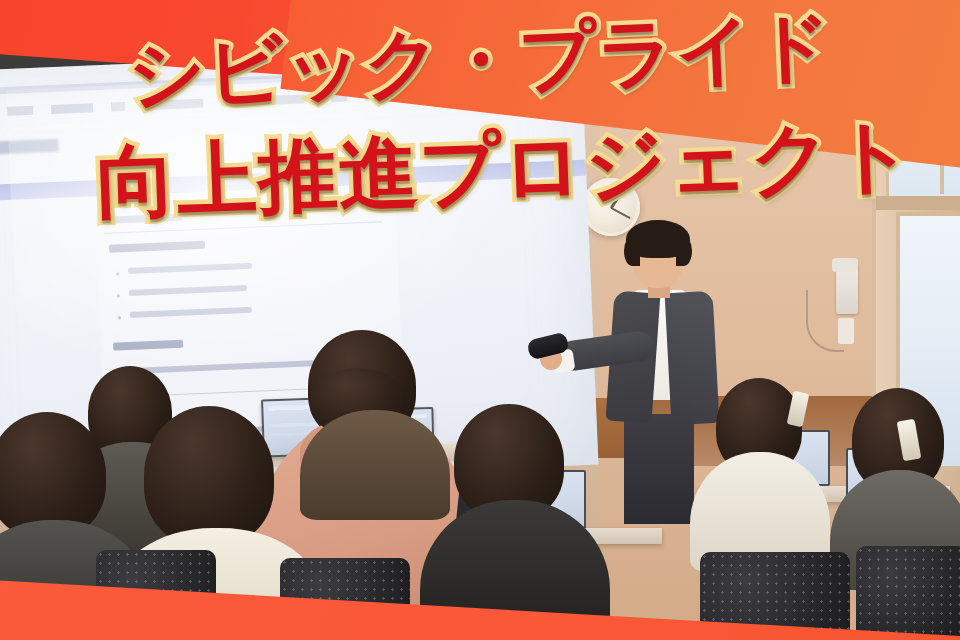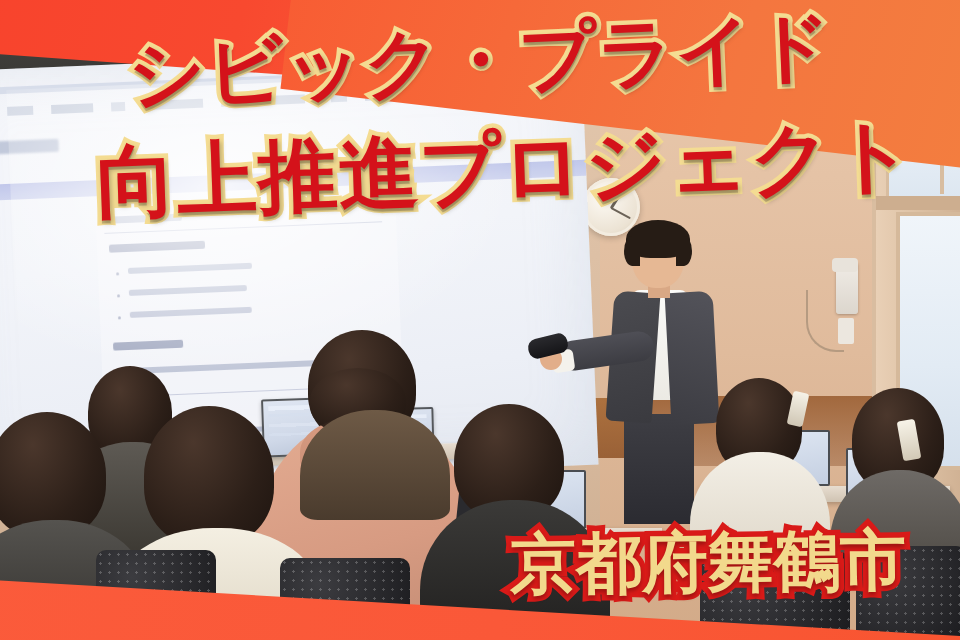--- a/index.html
+++ b/index.html
@@ -521,17 +521,14 @@
 
   <div class="band-top"></div>
   <div class="band-top2"></div>
   <div class="band-bottom"></div>
 
   <div class="title-wrap">
     <div class="jp-title jp-line1">シビック・プライド</div>
     <div class="jp-title jp-line2">向上推進プロジェクト</div>
   </div>
 
-  <div class="city-wrap">
-    <div class="jp-city">京都府舞鶴市</div>
-  </div>
 
 </div>
 
 </body></html>

